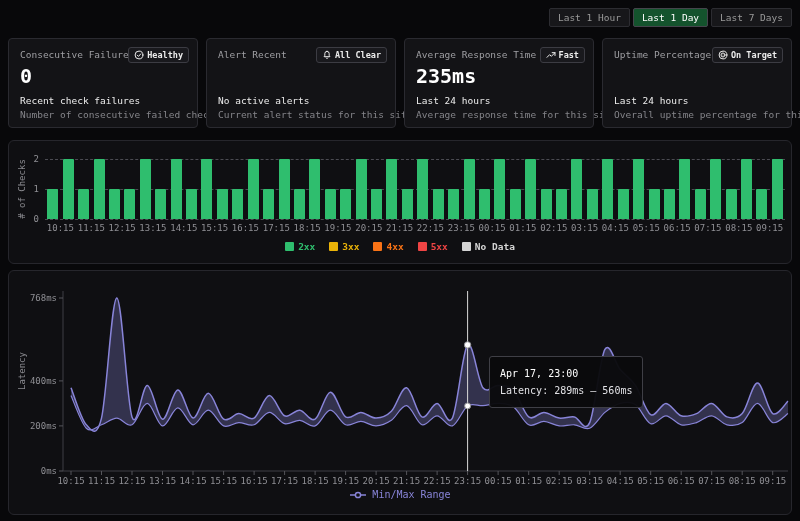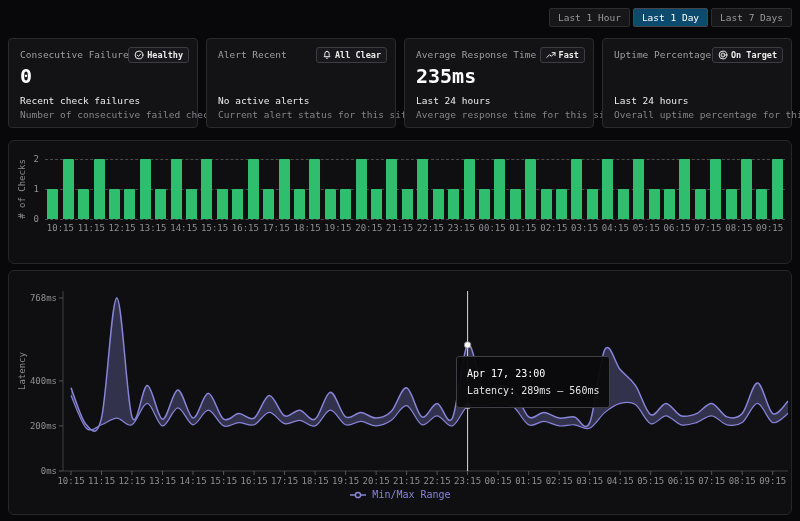--- a/index.html
+++ b/index.html
@@ -1,21 +1,21 @@
 <!DOCTYPE html>
 <html><head>
 <meta charset="utf-8">
 <style>
   html,body{margin:0;padding:0}
   body{width:800px;height:521px;background:#08080a;position:relative;overflow:hidden;
        font-family:"DejaVu Sans Mono",monospace;color:#e5e5e5;-webkit-font-smoothing:antialiased}
   .toolbar{position:absolute;top:8px;right:8px;display:flex;gap:3px}
   .tr-btn{font-family:"DejaVu Sans Mono",monospace;font-size:9.5px;padding:3px 8px;background:#17171a;
           border:1px solid #2c2c31;color:#9a9a9a;cursor:pointer;border-radius:2px}
-  .tr-btn.active{background:#0c4a6e;color:#ffffff;border-color:#45454c}
+  .tr-btn.active{background:#14532d;color:#ffffff;border-color:#45454c}
   .cards{position:absolute;top:38px;left:8px;right:8px;display:grid;grid-template-columns:repeat(4,1fr);gap:8px}
   .card{background:#131316;border:1px solid #2a2a30;border-radius:4px;height:90px;box-sizing:border-box;
         padding:10px 11px;position:relative}
   .card-title{font-size:9.5px;color:#9f9fa3;letter-spacing:0px}
   .badge{position:absolute;top:8px;right:8px;border:1px solid #3c3c43;border-radius:3px;background:#19191d;
          padding:2px 5px;font-size:8.5px;color:#ececec;display:flex;align-items:center;gap:3px;font-weight:bold}
   .badge svg{display:block}
   .card-value{font-size:20px;font-weight:bold;color:#ffffff;margin-top:5px;line-height:1.1}
   .card-sub{font-size:9.5px;font-weight:normal;color:#ededed;position:absolute;left:11px;top:56px;white-space:nowrap}
   .card-desc{font-size:9.5px;color:#85858a;position:absolute;left:11px;top:70px;white-space:nowrap}
@@ -194,20 +194,42 @@
         <span class="xtick" style="left: 477.9px; top: 0px;">01:15</span>
         <span class="xtick" style="left: 508.8px; top: 0px;">02:15</span>
         <span class="xtick" style="left: 539.6px; top: 0px;">03:15</span>
         <span class="xtick" style="left: 570.4px; top: 0px;">04:15</span>
         <span class="xtick" style="left: 601.3px; top: 0px;">05:15</span>
         <span class="xtick" style="left: 632.1px; top: 0px;">06:15</span>
         <span class="xtick" style="left: 662.9px; top: 0px;">07:15</span>
         <span class="xtick" style="left: 693.8px; top: 0px;">08:15</span>
         <span class="xtick" style="left: 724.6px; top: 0px;">09:15</span>
       </div>
+    <div class="legend-row" id="checks-legend">
+        <span class="lg-item">
+          <span class="lg-swatch" style="background: rgb(47, 190, 110);"></span>
+          <span style="color: rgb(47, 190, 110);">2xx</span>
+        </span>
+        <span class="lg-item">
+          <span class="lg-swatch" style="background: rgb(234, 179, 8);"></span>
+          <span style="color: rgb(234, 179, 8);">3xx</span>
+        </span>
+        <span class="lg-item">
+          <span class="lg-swatch" style="background: rgb(249, 115, 22);"></span>
+          <span style="color: rgb(249, 115, 22);">4xx</span>
+        </span>
+        <span class="lg-item">
+          <span class="lg-swatch" style="background: rgb(239, 68, 68);"></span>
+          <span style="color: rgb(239, 68, 68);">5xx</span>
+        </span>
+        <span class="lg-item">
+          <span class="lg-swatch" style="background: rgb(212, 212, 212);"></span>
+          <span style="color: rgb(212, 212, 212);">No Data</span>
+        </span>
+      </div>
   </section>
 
   <section class="panel" id="latency-panel">
     <div class="vlabel" id="latency-vlabel">
       <span>Latency</span>
     </div>
     <svg id="latency-svg" width="782" height="241" viewBox="0 0 782 241">
         <path d="M62.0 116.7C64.5 122.8 72.2 148.8 77.3 153.8C82.3 158.9 87.4 168.2 92.5 147.1C97.6 125.9 102.7 27.2 107.8 27.0C112.9 26.8 117.9 131.4 123.0 145.9C128.1 160.5 133.2 114.0 138.3 114.4C143.4 114.8 148.4 147.4 153.5 148.2C158.6 148.9 163.7 119.1 168.8 118.9C173.9 118.7 179.0 146.5 184.0 147.1C189.1 147.6 194.2 122.1 199.3 122.3C204.4 122.5 209.5 144.8 214.6 148.2C219.6 151.6 224.7 142.7 229.8 142.6C234.9 142.4 240.0 150.1 245.1 147.1C250.1 144.1 255.2 124.9 260.3 124.5C265.4 124.2 270.5 142.4 275.6 144.8C280.7 147.3 285.7 138.6 290.8 139.2C295.9 139.7 301.0 151.2 306.1 148.2C311.2 145.2 316.3 121.5 321.3 121.2C326.4 120.8 331.5 142.6 336.6 145.9C341.7 149.3 346.8 141.2 351.9 141.4C356.9 141.6 362.0 147.3 367.1 147.1C372.2 146.9 377.3 145.4 382.4 140.3C387.4 135.2 392.5 115.7 397.6 116.7C402.7 117.6 407.8 143.3 412.9 145.9C418.0 148.6 423.0 132.2 428.1 132.4C433.2 132.6 438.3 156.8 443.4 147.1C448.5 137.3 453.6 78.9 458.6 73.9C463.7 68.8 468.8 109.9 473.9 116.7C479.0 123.4 484.1 114.0 489.1 114.4C494.2 114.8 499.3 113.7 504.4 118.9C509.5 124.2 514.6 142.2 519.7 145.9C524.7 149.7 529.8 141.2 534.9 141.4C540.0 141.6 545.1 146.3 550.2 147.1C555.3 147.8 560.3 145.2 565.4 145.9C570.5 146.7 575.6 162.8 580.7 151.6C585.8 140.3 590.9 87.2 595.9 78.4C601.0 69.5 606.1 92.6 611.2 98.6C616.3 104.6 621.4 106.9 626.4 114.4C631.5 121.9 636.6 140.7 641.7 143.7C646.8 146.7 651.9 132.2 657.0 132.4C662.0 132.6 667.1 143.1 672.2 144.8C677.3 146.5 682.4 144.6 687.5 142.6C692.6 140.5 697.6 131.9 702.7 132.4C707.8 133.0 712.9 144.2 718.0 145.9C723.1 147.6 728.1 148.2 733.2 142.6C738.3 136.9 743.4 112.1 748.5 112.1C753.6 112.1 758.7 139.6 763.7 142.6C768.8 145.6 776.5 132.2 779.0 130.2L779.0 142.6C776.5 144.1 768.8 153.3 763.7 151.6C758.7 149.9 753.6 132.4 748.5 132.4C743.4 132.4 738.3 148.0 733.2 151.6C728.1 155.1 723.1 154.9 718.0 153.8C712.9 152.7 707.8 145.2 702.7 144.8C697.6 144.4 692.6 150.1 687.5 151.6C682.4 153.1 677.3 154.9 672.2 153.8C667.1 152.7 662.0 145.0 657.0 144.8C651.9 144.6 646.8 154.6 641.7 152.7C636.6 150.8 631.5 136.9 626.4 133.5C621.4 130.2 616.3 131.1 611.2 132.4C606.1 133.7 601.0 137.3 595.9 141.4C590.9 145.6 585.8 155.1 580.7 157.2C575.6 159.3 570.5 154.2 565.4 153.8C560.3 153.4 555.3 155.5 550.2 154.9C545.1 154.4 540.0 150.6 534.9 150.4C529.8 150.3 524.7 156.3 519.7 153.8C514.6 151.4 509.5 139.4 504.4 135.8C499.3 132.2 494.2 132.6 489.1 132.4C484.1 132.2 479.0 134.3 473.9 134.7C468.8 135.1 463.7 131.5 458.6 134.9C453.6 138.3 448.5 153.3 443.4 154.9C438.3 156.6 433.2 145.0 428.1 144.8C423.0 144.6 418.0 155.5 412.9 153.8C407.8 152.1 402.7 135.4 397.6 134.7C392.5 133.9 387.4 145.9 382.4 149.3C377.3 152.7 372.2 154.8 367.1 154.9C362.0 155.1 356.9 150.6 351.9 150.4C346.8 150.3 341.7 155.7 336.6 153.8C331.5 151.9 326.4 139.0 321.3 139.2C316.3 139.4 311.2 153.3 306.1 154.9C301.0 156.6 295.9 149.7 290.8 149.3C285.7 148.9 280.7 154.0 275.6 152.7C270.5 151.4 265.4 141.2 260.3 141.4C255.2 141.6 250.1 152.1 245.1 153.8C240.0 155.5 234.9 151.4 229.8 151.6C224.7 151.8 219.6 157.0 214.6 154.9C209.5 152.9 204.4 139.4 199.3 139.2C194.2 139.0 189.1 154.2 184.0 153.8C179.0 153.4 173.9 136.7 168.8 136.9C163.7 137.1 158.6 155.7 153.5 154.9C148.4 154.2 143.4 132.6 138.3 132.4C133.2 132.2 128.1 151.4 123.0 153.8C117.9 156.3 112.9 147.1 107.8 147.1C102.7 147.1 97.6 152.1 92.5 153.8C87.4 155.5 82.3 162.1 77.3 157.2C72.2 152.3 64.5 130.0 62.0 124.5Z" fill="rgba(136,132,216,0.30)" stroke="none"></path>
         <path d="M62.0 116.7C64.5 122.8 72.2 148.8 77.3 153.8C82.3 158.9 87.4 168.2 92.5 147.1C97.6 125.9 102.7 27.2 107.8 27.0C112.9 26.8 117.9 131.4 123.0 145.9C128.1 160.5 133.2 114.0 138.3 114.4C143.4 114.8 148.4 147.4 153.5 148.2C158.6 148.9 163.7 119.1 168.8 118.9C173.9 118.7 179.0 146.5 184.0 147.1C189.1 147.6 194.2 122.1 199.3 122.3C204.4 122.5 209.5 144.8 214.6 148.2C219.6 151.6 224.7 142.7 229.8 142.6C234.9 142.4 240.0 150.1 245.1 147.1C250.1 144.1 255.2 124.9 260.3 124.5C265.4 124.2 270.5 142.4 275.6 144.8C280.7 147.3 285.7 138.6 290.8 139.2C295.9 139.7 301.0 151.2 306.1 148.2C311.2 145.2 316.3 121.5 321.3 121.2C326.4 120.8 331.5 142.6 336.6 145.9C341.7 149.3 346.8 141.2 351.9 141.4C356.9 141.6 362.0 147.3 367.1 147.1C372.2 146.9 377.3 145.4 382.4 140.3C387.4 135.2 392.5 115.7 397.6 116.7C402.7 117.6 407.8 143.3 412.9 145.9C418.0 148.6 423.0 132.2 428.1 132.4C433.2 132.6 438.3 156.8 443.4 147.1C448.5 137.3 453.6 78.9 458.6 73.9C463.7 68.8 468.8 109.9 473.9 116.7C479.0 123.4 484.1 114.0 489.1 114.4C494.2 114.8 499.3 113.7 504.4 118.9C509.5 124.2 514.6 142.2 519.7 145.9C524.7 149.7 529.8 141.2 534.9 141.4C540.0 141.6 545.1 146.3 550.2 147.1C555.3 147.8 560.3 145.2 565.4 145.9C570.5 146.7 575.6 162.8 580.7 151.6C585.8 140.3 590.9 87.2 595.9 78.4C601.0 69.5 606.1 92.6 611.2 98.6C616.3 104.6 621.4 106.9 626.4 114.4C631.5 121.9 636.6 140.7 641.7 143.7C646.8 146.7 651.9 132.2 657.0 132.4C662.0 132.6 667.1 143.1 672.2 144.8C677.3 146.5 682.4 144.6 687.5 142.6C692.6 140.5 697.6 131.9 702.7 132.4C707.8 133.0 712.9 144.2 718.0 145.9C723.1 147.6 728.1 148.2 733.2 142.6C738.3 136.9 743.4 112.1 748.5 112.1C753.6 112.1 758.7 139.6 763.7 142.6C768.8 145.6 776.5 132.2 779.0 130.2" fill="none" stroke="#8884d8" stroke-width="1.5"></path>
         <path d="M62.0 124.5C64.5 130.0 72.2 152.3 77.3 157.2C82.3 162.1 87.4 155.5 92.5 153.8C97.6 152.1 102.7 147.1 107.8 147.1C112.9 147.1 117.9 156.3 123.0 153.8C128.1 151.4 133.2 132.2 138.3 132.4C143.4 132.6 148.4 154.2 153.5 154.9C158.6 155.7 163.7 137.1 168.8 136.9C173.9 136.7 179.0 153.4 184.0 153.8C189.1 154.2 194.2 139.0 199.3 139.2C204.4 139.4 209.5 152.9 214.6 154.9C219.6 157.0 224.7 151.8 229.8 151.6C234.9 151.4 240.0 155.5 245.1 153.8C250.1 152.1 255.2 141.6 260.3 141.4C265.4 141.2 270.5 151.4 275.6 152.7C280.7 154.0 285.7 148.9 290.8 149.3C295.9 149.7 301.0 156.6 306.1 154.9C311.2 153.3 316.3 139.4 321.3 139.2C326.4 139.0 331.5 151.9 336.6 153.8C341.7 155.7 346.8 150.3 351.9 150.4C356.9 150.6 362.0 155.1 367.1 154.9C372.2 154.8 377.3 152.7 382.4 149.3C387.4 145.9 392.5 133.9 397.6 134.7C402.7 135.4 407.8 152.1 412.9 153.8C418.0 155.5 423.0 144.6 428.1 144.8C433.2 145.0 438.3 156.6 443.4 154.9C448.5 153.3 453.6 138.3 458.6 134.9C463.7 131.5 468.8 135.1 473.9 134.7C479.0 134.3 484.1 132.2 489.1 132.4C494.2 132.6 499.3 132.2 504.4 135.8C509.5 139.4 514.6 151.4 519.7 153.8C524.7 156.3 529.8 150.3 534.9 150.4C540.0 150.6 545.1 154.4 550.2 154.9C555.3 155.5 560.3 153.4 565.4 153.8C570.5 154.2 575.6 159.3 580.7 157.2C585.8 155.1 590.9 145.6 595.9 141.4C601.0 137.3 606.1 133.7 611.2 132.4C616.3 131.1 621.4 130.2 626.4 133.5C631.5 136.9 636.6 150.8 641.7 152.7C646.8 154.6 651.9 144.6 657.0 144.8C662.0 145.0 667.1 152.7 672.2 153.8C677.3 154.9 682.4 153.1 687.5 151.6C692.6 150.1 697.6 144.4 702.7 144.8C707.8 145.2 712.9 152.7 718.0 153.8C723.1 154.9 728.1 155.1 733.2 151.6C738.3 148.0 743.4 132.4 748.5 132.4C753.6 132.4 758.7 149.9 763.7 151.6C768.8 153.3 776.5 144.1 779.0 142.6" fill="none" stroke="#8884d8" stroke-width="1.2"></path>
@@ -270,21 +292,21 @@
         <span class="xtick" style="left: 519.7px; top: 205px;">01:15</span>
         <span class="xtick" style="left: 550.2px; top: 205px;">02:15</span>
         <span class="xtick" style="left: 580.7px; top: 205px;">03:15</span>
         <span class="xtick" style="left: 611.2px; top: 205px;">04:15</span>
         <span class="xtick" style="left: 641.7px; top: 205px;">05:15</span>
         <span class="xtick" style="left: 672.2px; top: 205px;">06:15</span>
         <span class="xtick" style="left: 702.7px; top: 205px;">07:15</span>
         <span class="xtick" style="left: 733.2px; top: 205px;">08:15</span>
         <span class="xtick" style="left: 763.7px; top: 205px;">09:15</span>
       </div>
-    <div class="tooltip" id="latency-tooltip" style="left: 447px;">
+    <div class="tooltip" id="latency-tooltip" style="left: 480px;">
       <div>Apr 17, 23:00</div>
       <div class="tt2">Latency: 289ms — 560ms</div>
     </div>
     <div class="legend-row lat-legend">
       <svg width="18" height="10">
         <line x1="1" y1="5" x2="17" y2="5"></line>
           <circle cx="9" cy="5" r="2.6"></circle>
       </svg>
       <span class="lg-purple">Min/Max Range</span>
     </div>

